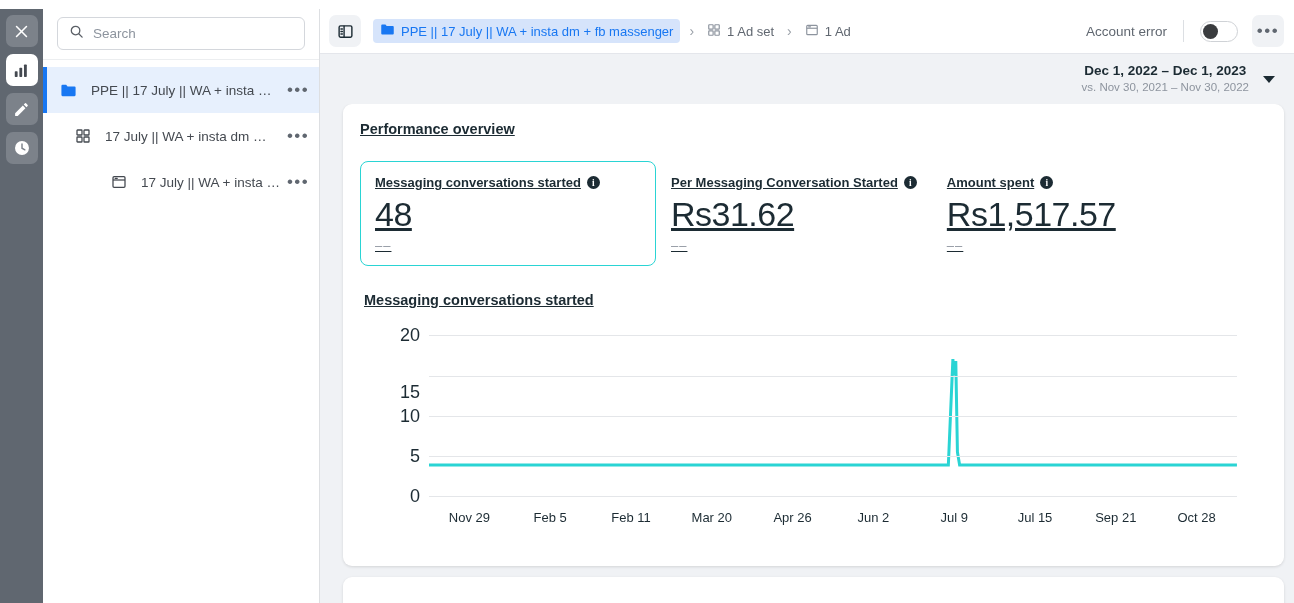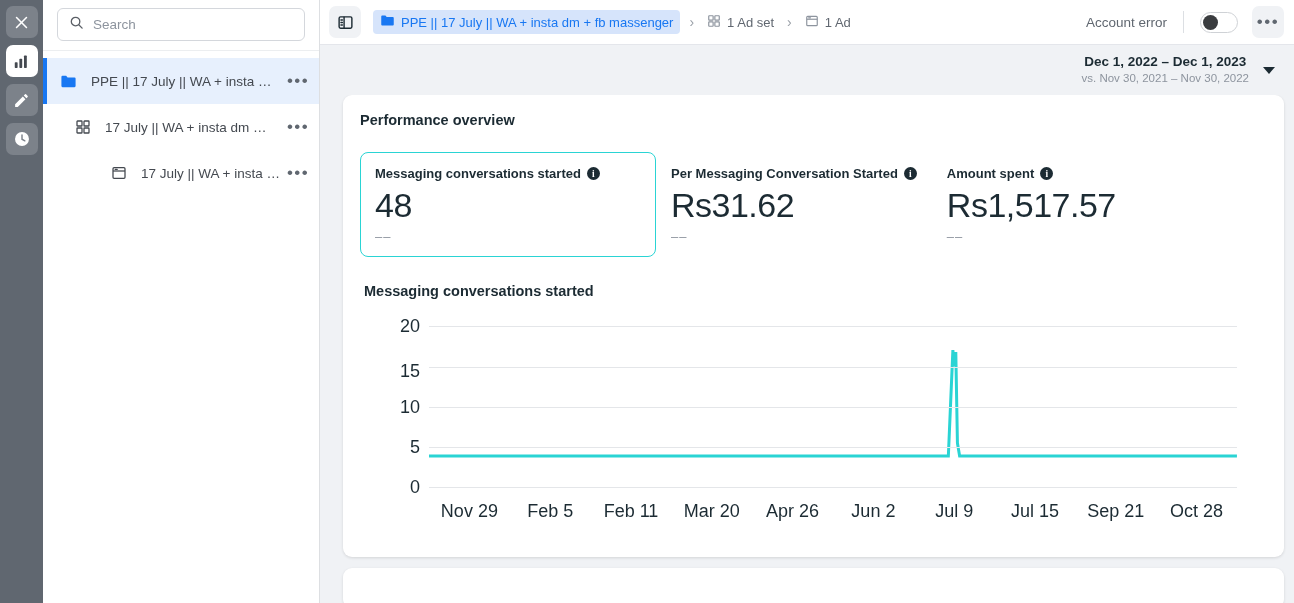--- a/index.html
+++ b/index.html
@@ -3,21 +3,21 @@
 <meta charset="utf-8">
 <style>
   * { box-sizing: border-box; margin: 0; padding: 0; }
   html, body {
     width: 1294px; height: 603px;
     overflow: hidden;
     font-family: "Liberation Sans", sans-serif;
     background: #ffffff;
     color: #1c2b33;
   }
-  #app { position: relative; width: 1294px; height: 571px; display: flex; }
+  #app { position: relative; width: 1294px; height: 571px; display: flex; margin-top: 9px; }
 
   
   .rail {
     width: 43px; height: 603px;
     background: #606770;
     display: flex; flex-direction: column; align-items: center;
     padding-top: 6px; gap: 7px; flex: 0 0 43px;
   }
   .rail-btn {
     width: 32px; height: 32px; border-radius: 7px;
@@ -118,20 +118,21 @@
   .dr-main { font-size: 13.5px; color: #1c2b33; font-weight: 600; white-space: nowrap; }
   .dr-sub { font-size: 11.5px; color: #8d949e; white-space: nowrap; }
   .caret { width: 0; height: 0; border-left: 6px solid transparent; border-right: 6px solid transparent; border-top: 7px solid #1c2b33; }
 
   
   .content { flex: 1 1 auto; overflow: hidden; padding: 0 10px 0 23px; }
   .card {
     background: #fff; border-radius: 9px; box-shadow: 0 1px 3px rgba(0,0,0,.12);
     padding: 17px 20px 8px 17px; position: relative;
     height: 462px;
+    text-decoration: underline;
   }
   .card-next { background: #fff; border-radius: 9px; box-shadow: 0 1px 3px rgba(0,0,0,.12); height: 40px; margin-top: 11px; }
   .card-title { font-size: 14.5px; font-weight: 700; color: #1c2b33; }
   .customize-btn {
     position: absolute; right: 20px; top: 12px;
     background: #f0f2f5; border: none; border-radius: 7px;
     padding: 9px 16px; font-size: 13px; color: #1c2b33; cursor: pointer;
     font-family: "Liberation Sans", sans-serif;
   }
 
@@ -148,21 +149,21 @@
   .metric-value { font-size: 34px; color: #1c2b33; margin-top: 6px; letter-spacing: -0.5px; line-height: 1.1; }
   .metric-delta { font-size: 13px; color: #8d949e; margin-top: 5px; letter-spacing: 1px; }
 
   
   .chart-title { font-size: 14.5px; font-weight: 700; color: #1c2b33; margin: 26px 0 0 4px; }
   .chart { position: relative; margin-top: 10px; height: 200px; }
   .plot { position: absolute; left: 69px; right: 27px; top: 17px; height: 161px; }
   .gridline { position: absolute; left: 0; right: 0; height: 1px; background: #e4e6e9; }
   .ytick { position: absolute; right: 100%; margin-right: 9px; transform: translateY(-50%); font-size: 18px; color: #1c2b33; white-space: nowrap; }
   .xlabels { position: absolute; left: 69px; right: 27px; top: 192px; height: 20px; }
-  .xtick { position: absolute; transform: translateX(-50%); font-size: 18px; color: #1c2b33; white-space: nowrap; }
+  .xtick { position: absolute; transform: translateX(-50%); font-size: 13px; color: #1c2b33; white-space: nowrap; }
   .spark { position: absolute; inset: 0; overflow: visible; }
 </style>
 </head>
 <body>
 
 <div id="app">
 
   <div class="rail">
     <div class="rail-btn">
       <svg width="17" height="17" viewBox="0 0 24 24" fill="none" stroke="#ffffff" stroke-width="2.2" stroke-linecap="round">
@@ -353,21 +354,21 @@
           <div class="gridline" style="top: 161px;">
                 <span class="ytick" style="top: 0px;">0</span>
               </div>
               <div class="gridline" style="top: 120.75px;">
                 <span class="ytick" style="top: 0px;">5</span>
               </div>
               <div class="gridline" style="top: 80.5px;">
                 <span class="ytick" style="top: 0px;">10</span>
               </div>
               <div class="gridline" style="top: 40.25px;">
-                <span class="ytick" style="top: 4px;">15</span>
+                <span class="ytick" style="top: 16px;">15</span>
               </div>
               <div class="gridline" style="top: 0px;">
                 <span class="ytick" style="top: 0px;">20</span>
               </div>
             </div>
           <div class="xlabels" id="xlabels">
               <span class="xtick" style="left: 5%;">Nov 29</span>
               <span class="xtick" style="left: 15%;">Feb 5</span>
               <span class="xtick" style="left: 25%;">Feb 11</span>
               <span class="xtick" style="left: 35%;">Mar 20</span>

